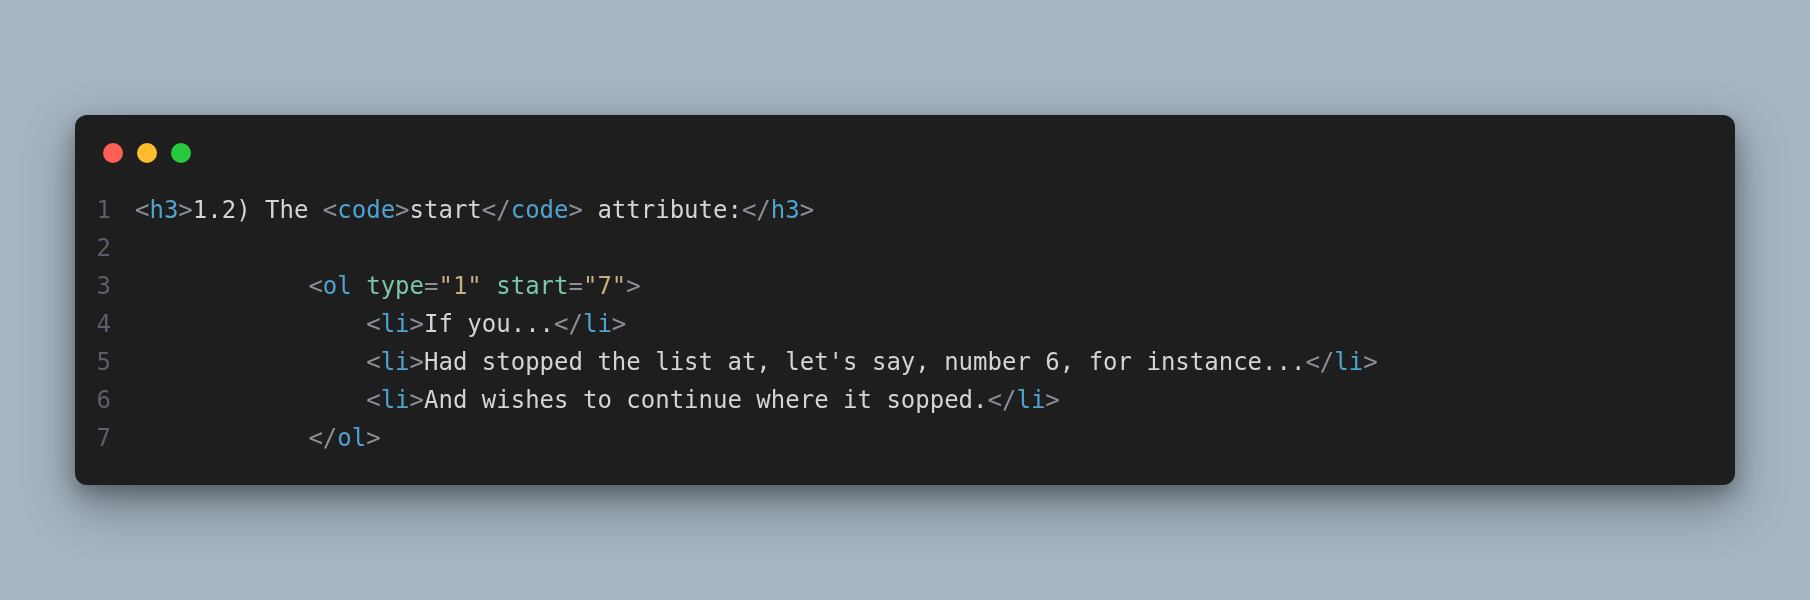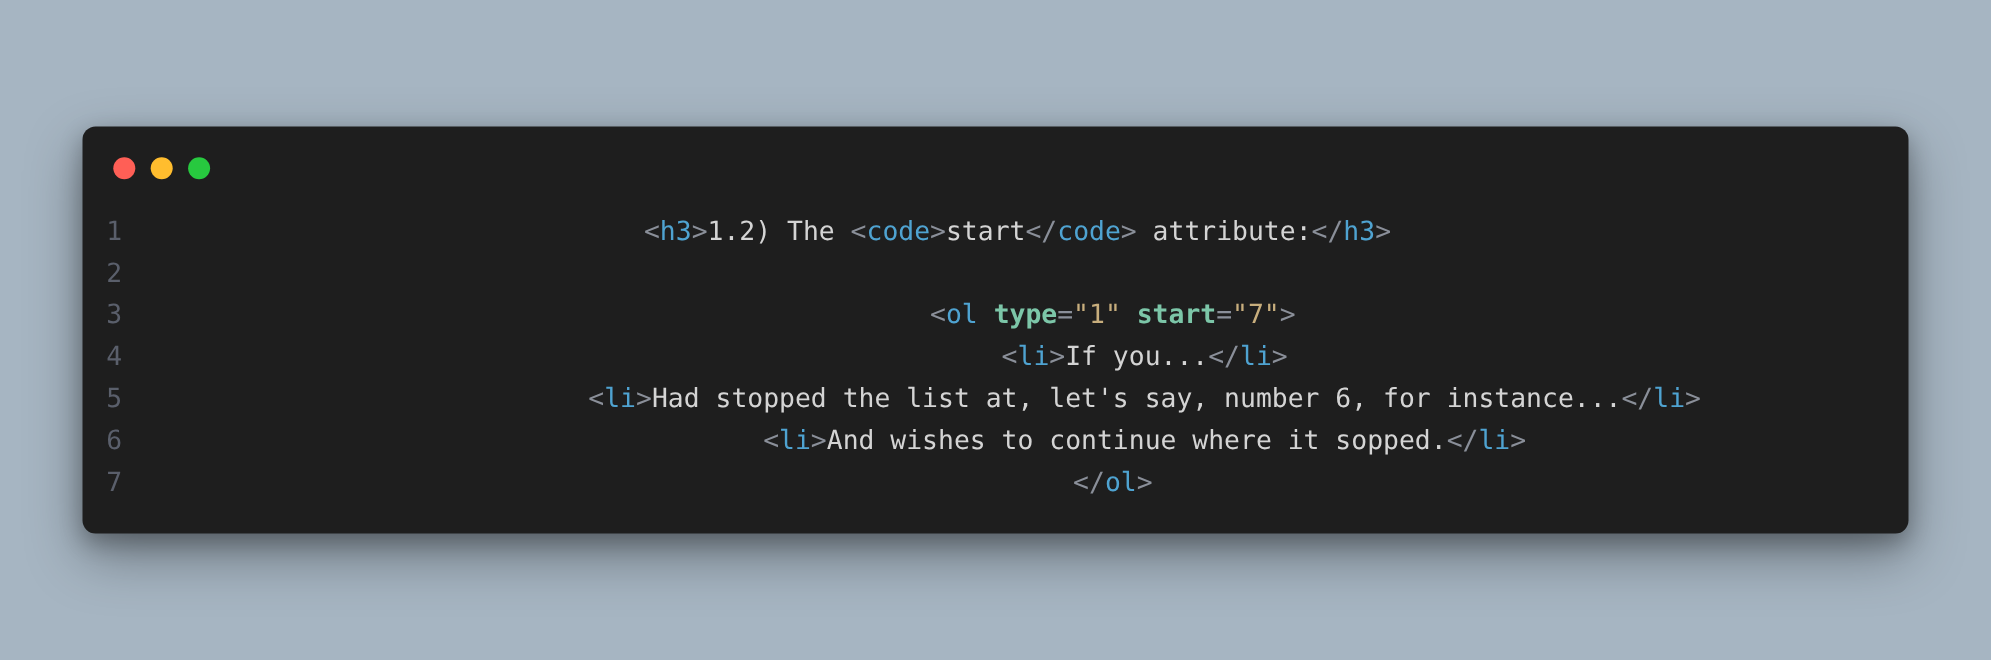--- a/index.html
+++ b/index.html
@@ -49,25 +49,24 @@
     text-align: right;
     color: #5a5f6b;
     padding-right: 24px;
     flex-shrink: 0;
     user-select: none;
   }
   .line-content {
     color: #d4d4d4;
     flex: 1;
     padding-right: 20px;
-    text-align: center;
   }
   .tok-bracket { color: #8a8f99; }
   .tok-tag { color: #4fa3d1; }
-  .tok-attr { color: #7cc6a8; font-weight: bold; }
+  .tok-attr { color: #7cc6a8; }
   .tok-op { color: #8a8f99; }
   .tok-string { color: #c8ae7d; }
   .tok-text { color: #d4d4d4; }
 </style>
 </head>
 <body>
 
 <div class="editor-window">
   <div class="titlebar">
     <div class="traffic-light red"></div>

